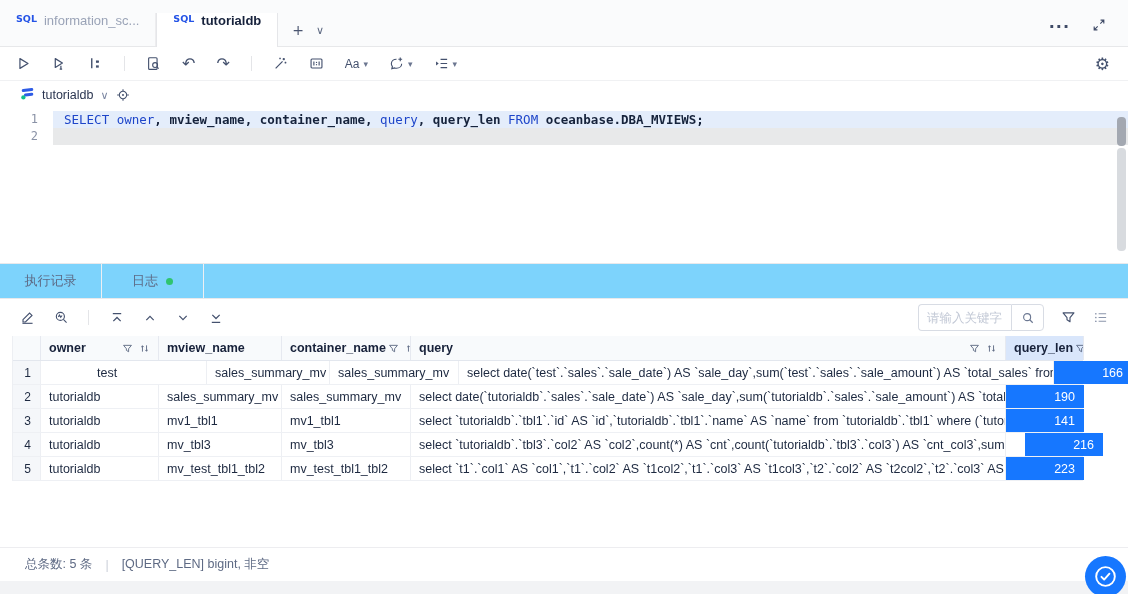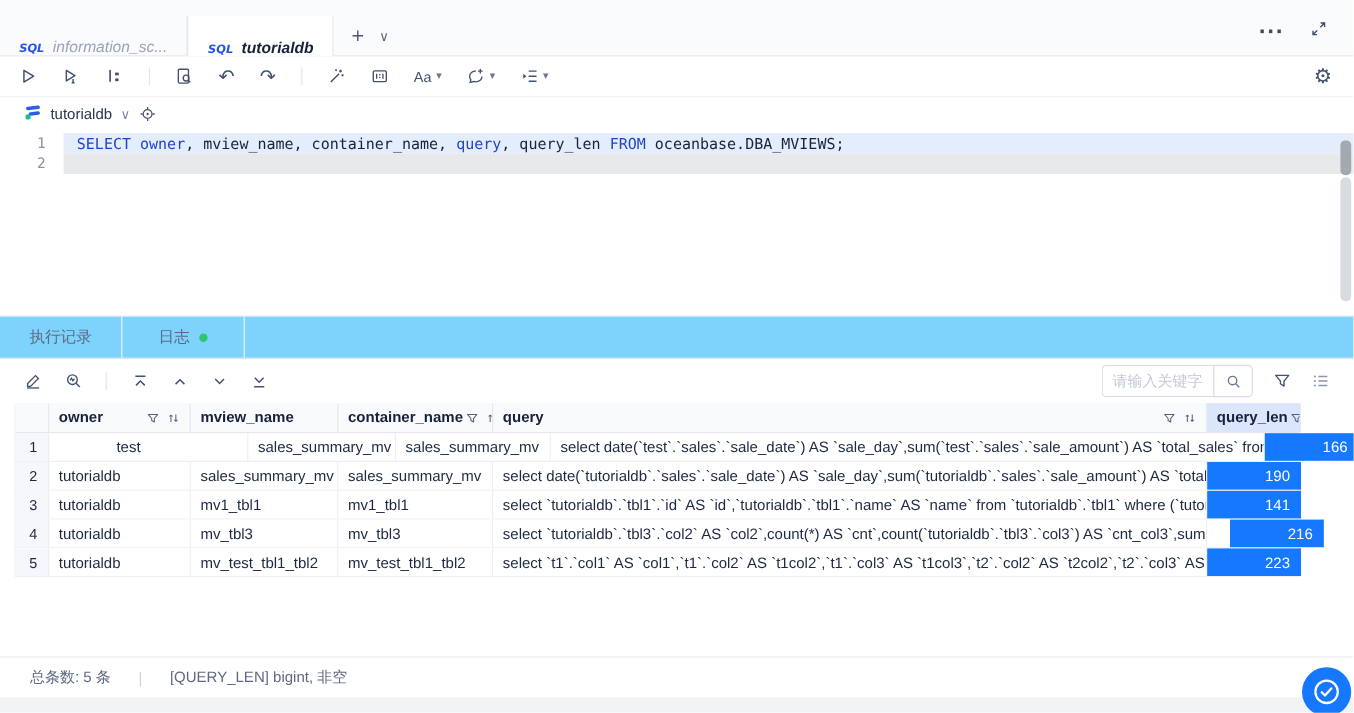--- a/index.html
+++ b/index.html
@@ -3,22 +3,22 @@
 <meta charset="utf-8">
 <style>
   * { box-sizing: border-box; margin: 0; padding: 0; }
   html,body { width:1128px; height:594px; overflow:hidden; background:#fff;
     font-family:"Liberation Sans", sans-serif; color:#1d2740; }
   .screen { position:relative; width:1128px; height:594px; background:#fff; }
 
   
   .tabbar { height:47px; background:#fafbfc; border-bottom:1px solid #e7e8ea;
     display:flex; align-items:flex-end; }
-  .edit-tab { height:33px; display:flex; align-items:flex-end; gap:7px; padding:0 16px;
-    font-size:13px; color:#9aa3b7; background:#fafbfc; border-right:1px solid #ededef; cursor:pointer;font-style:italic; }
+  .edit-tab { height:33px; display:flex; align-items:flex-start; gap:7px; padding:0 16px;
+    font-size:13px; color:#9aa3b7; background:#fafbfc; border-right:1px solid #ededef; cursor:pointer; }
   .edit-tab.active { background:#fff; color:#16213b; font-weight:700;
     border-left:1px solid #e5e6e9; border-right:1px solid #e5e6e9; margin-bottom:-1px; height:34px; }
   .sql-badge { color:#2453e6; font-weight:800; font-size:9.5px; letter-spacing:0;
     font-family:"DejaVu Sans", sans-serif; }
   .tab-actions { display:flex; align-items:center; gap:12px; margin:0 0 8px 14px;
     color:#4a5570; font-size:14px; }
   .tabbar-right { margin-left:auto; display:flex; align-items:center; gap:22px;
     padding:0 22px 10px 0; color:#3e4a66; }
   .glyph { font-family:"DejaVu Sans", sans-serif; }
 
@@ -43,21 +43,21 @@
   
   .editor { height:154px; position:relative; background:#fff;
     font-family:"DejaVu Sans Mono", monospace; font-size:12.5px; padding-top:2px; }
   .code-line { display:flex; height:17px; line-height:17px; }
   .gutter { width:53px; flex:none; text-align:right; padding-right:15px;
     color:#8a92a6; font-size:12px; background:#fff; }
   .code { flex:1; padding-left:11px; white-space:pre; color:#16233c; }
   .hl-executed .code { background:#e4edfb; }
   .hl-current .code { background:#e8e9ea; }
   .tk-keyword { color:#1e45c9; }
-  .tk-plain { color:#16233c; }
+  .tk-plain { color:#16233c;font-weight:bold; }
   .scrollbar { position:absolute; right:2px; top:6px; width:9px; height:146px; }
   .sb-thumb { position:absolute; top:2px; left:0; width:9px; height:29px; background:#a3a8b1; border-radius:4px; }
   .sb-seg { position:absolute; top:33px; left:0; width:9px; height:103px; background:#d8dbdf; border-radius:4px; }
 
   
   .panel-tabs { height:36px; border-top:1px solid #e8e9ec; border-bottom:1px solid #e8e9ec;
     display:flex; background:#7dd3fc; }
   .ptab { width:102px; display:flex; align-items:center; justify-content:center; gap:8px;
     font-size:13px; color:#5d6a85; border-right:1px solid #eeeff2; cursor:pointer; }
   .ptab.active { background:#fff; color:#18233f; font-weight:700; }
@@ -90,21 +90,21 @@
   .hicon { display:inline-flex; cursor:pointer; }
   .trow { height:24px; border-bottom:1px solid #eef0f4; background:#fff; }
   .gutter-col { justify-content:flex-end; background:#f5f7fa; color:#44506b; font-size:12px;
     padding-right:9px; }
   .thead .gutter-col { background:#f8fafc; }
   .td { color:#1d2940; }
   .td.sel-cell { background:#1677ff; color:#fff; justify-content:flex-end; border-right:1px solid #1677ff; }
 
   
   .statusbar { position:absolute; left:0; right:0; bottom:13px; height:34px; background:#fff;
-    border-top:1px solid #ededf0; display:flex; align-items:center; gap:23px; padding-left:25px;
+    border-top:1px solid #ededf0; display:flex; align-items:center; gap:13px; padding-left:25px;
     font-size:12.5px; color:#5e6a84; }
   .sb-sep { color:#ccd1da; }
   .bottom-strip { position:absolute; left:0; right:0; bottom:0; height:13px; background:#f2f3f5; }
 
   
   .fab { position:absolute; left:1085px; top:556px; width:41px; height:41px; border-radius:50%;
     background:#1677ff; display:flex; align-items:center; justify-content:center; cursor:pointer;
     z-index:5; }
 </style>
 </head>

